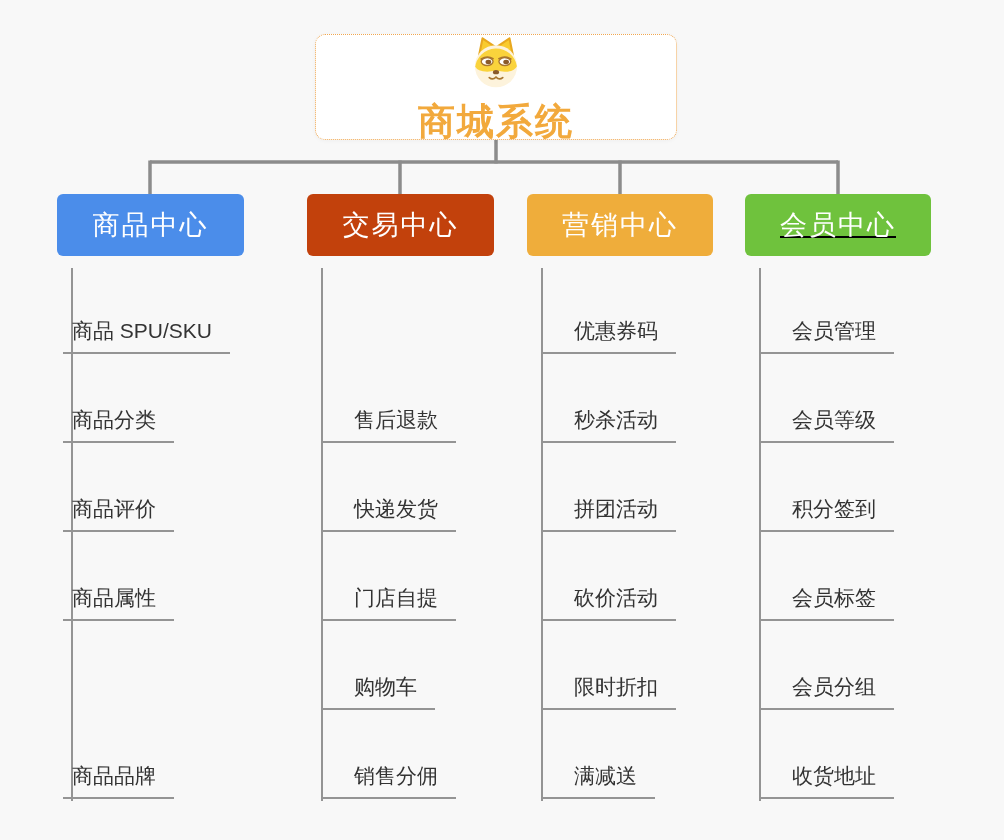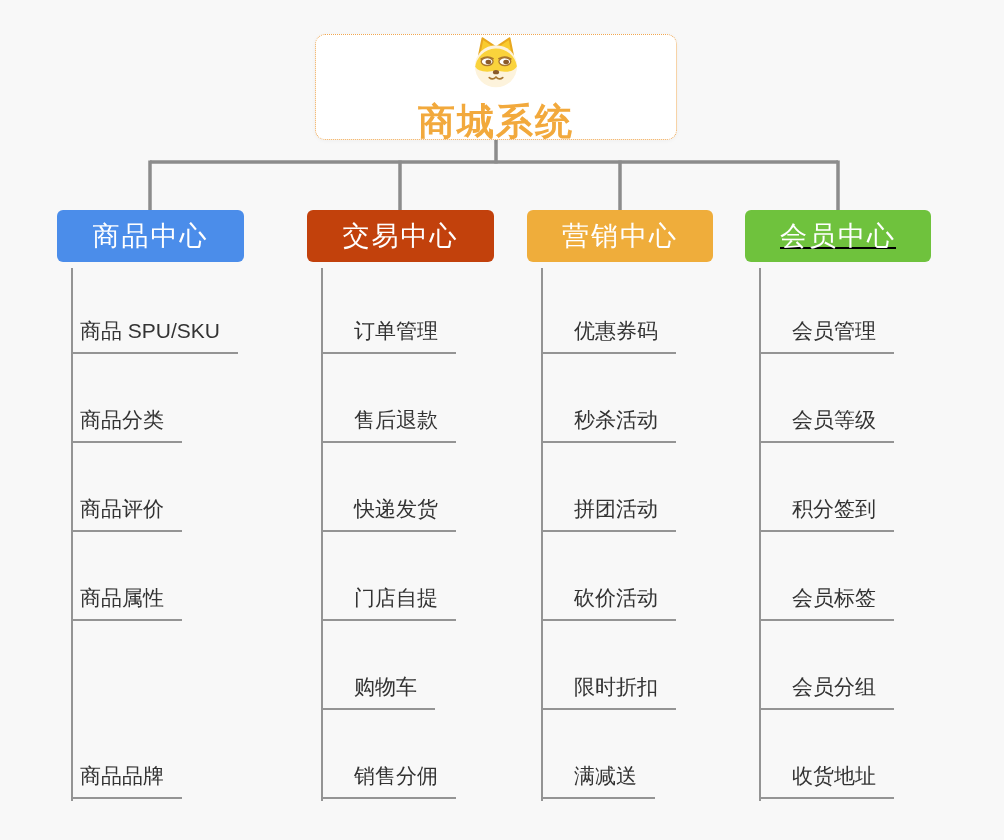--- a/index.html
+++ b/index.html
@@ -28,21 +28,21 @@
     flex-direction: column;
   }
   .root-title {
     font-size: 37px; font-weight: 600; color: #f2a93c; letter-spacing: 2px;
     line-height: 1;
   }
   .dog-icon { width: 54px; height: 54px; display: block; }
 
   
   .branch-box {
-    position: absolute; top: 210px; height: 52px;
+    position: absolute; top: 194px; height: 62px;
     border-radius: 6px;
     display: flex; align-items: center; justify-content: center;
     cursor: pointer;
   }
   .branch-label { font-size: 27px; color: #ffffff; letter-spacing: 2px; line-height: 1; }
   .b0 { left: 57px;  width: 187px; }
   .b1 { left: 307px; width: 187px; }
   .b2 { left: 527px; width: 186px; }
   .b3 { left: 745px; width: 186px; }
 
@@ -56,21 +56,21 @@
   
   .item {
     position: absolute;
     font-size: 21px; color: #333333; line-height: 30px;
     padding: 0 18px 6px 33px;
     border-bottom: 2px solid #949494;
     white-space: nowrap;
     cursor: pointer;
     background: transparent;
   }
-  .c0 { left: 71px; padding-left: 9px; } .c1 { left: 321px; } .c2 { left: 541px; } .c3 { left: 759px; }
+  .c0 { left: 63px; padding-left: 9px; } .c1 { left: 321px; } .c2 { left: 541px; } .c3 { left: 759px; }
   .r0 { top: 316px; } .r1 { top: 405px; } .r2 { top: 494px; }
   .r3 { top: 583px; } .r4 { top: 672px; } .r5 { top: 761px; }
 </style>
 </head>
 <body>
 
 <div class="canvas">
 
   <svg class="connectors" width="1004" height="840" viewBox="0 0 1004 840" xmlns="http://www.w3.org/2000/svg">
     <g stroke="#8c8c8c" stroke-width="3.5" fill="none">
@@ -120,21 +120,20 @@
   <div class="spine s1"></div>
   <div class="spine s2"></div>
   <div class="spine s3"></div>
 
   <div class="item c0 r0">商品 SPU/SKU</div>
   <div class="item c0 r1">商品分类</div>
   <div class="item c0 r2">商品评价</div>
   <div class="item c0 r3">商品属性</div>
   <div class="item c0 r5">商品品牌</div>
 
-  <div class="item c1 r0">订单管理</div>
   <div class="item c1 r1">售后退款</div>
   <div class="item c1 r2">快递发货</div>
   <div class="item c1 r3">门店自提</div>
   <div class="item c1 r4">购物车</div>
   <div class="item c1 r5">销售分佣</div>
 
   <div class="item c2 r0">优惠券码</div>
   <div class="item c2 r1">秒杀活动</div>
   <div class="item c2 r2">拼团活动</div>
   <div class="item c2 r3">砍价活动</div>

